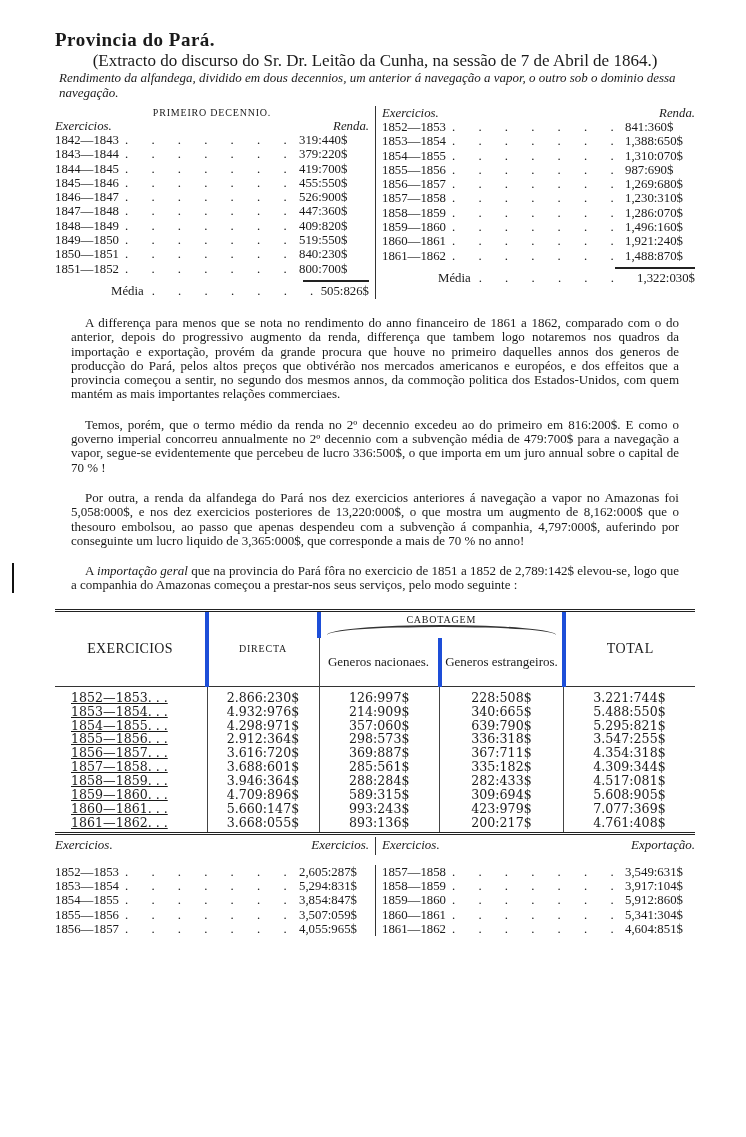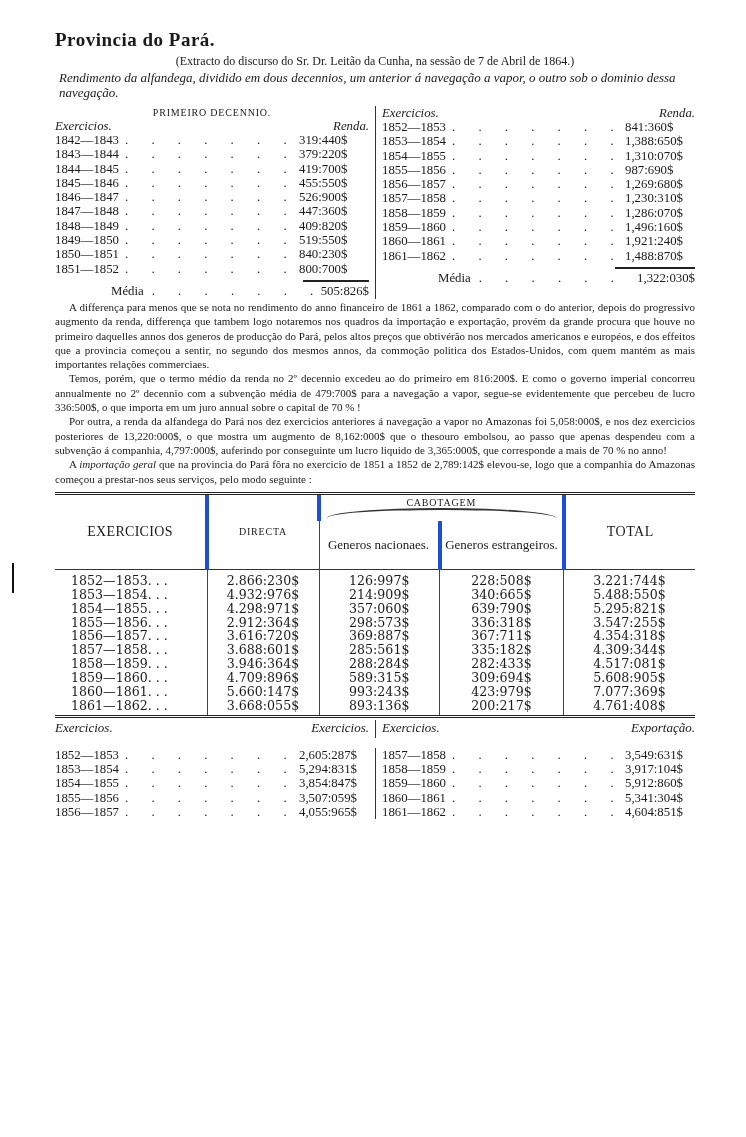--- a/index.html
+++ b/index.html
@@ -8,52 +8,52 @@
     background: #ffffff;
     font-family: "Liberation Serif", "DejaVu Serif", serif;
     color: #1a1a1a;
     position: relative;
   }
   .page { position: absolute; left: 55px; top: 28px; width: 640px; }
   .runhead { position: relative; height: 26px; }
   .pagenum { position: absolute; left: 0; top: 0; font-size: 20px; font-weight: bold; letter-spacing: -0.5px; }
   .runtitle { position: absolute; left: 0; right: 0; top: 4px; text-align: center; font-size: 14px; font-weight: bold; letter-spacing: 2px; }
   .title { font-size: 19px; font-weight: bold; margin-top: 0; height: 24px; line-height: 24px; letter-spacing: 0.5px; }
-  .extract { text-align: center; font-size: 12px; height: 18px; line-height: 18px; }
+  .extract { text-align: center; font-size: 17px; height: 18px; line-height: 18px; }
   .subtitle { text-align: left; font-style: italic; font-size: 13px; line-height: 15px; padding: 0 4px; }
   .two-col { display: flex; margin-top: 6px; }
   .col { width: 50%; font-size: 12.8px; }
   .col.left { padding-right: 6px; box-sizing: border-box; }
   .col.right { padding-left: 6px; border-left: 1px solid #333; box-sizing: border-box; }
   .col-title { text-align: center; font-size: 10px; letter-spacing: 0.8px; height: 13px; line-height: 13px; }
   .col-head { display: flex; justify-content: space-between; font-style: italic; height: 14px; line-height: 14px; }
   .row { display: flex; align-items: baseline; height: 14.3px; line-height: 14.3px; white-space: nowrap; }
   .row .yr { flex: none; }
   .row .dots { flex: 1; overflow: hidden; letter-spacing: 10px; padding-left: 6px; color: #222; }
   .row .val { flex: none; text-align: left; min-width: 70px; }
   .avg-line { border-top: 2px solid #222; width: 66px; margin-left: auto; margin-top: 4px; margin-bottom: 2px; }
   .avg { display: flex; align-items: baseline; height: 15px; line-height: 15px; }
   .avg .lbl { padding-left: 56px; flex: none; }
   .avg .dots { flex: 1; overflow: hidden; letter-spacing: 10px; padding-left: 8px; white-space: nowrap; }
   .avg .val { flex: none; text-align: right; }
-  .para { font-size: 11px; line-height: 14.3px; text-align: justify; text-indent: 14px; margin: 0; }
+  .para { font-size: 13px; line-height: 14.3px; text-align: justify; text-indent: 14px; margin: 16px; }
   .para i { font-style: italic; }
   .gap { height: 1px; }
   table.main { width: 100%; border-collapse: collapse; margin-top: 6px; font-size: 13px; }
   table.main .topline td { border-top: 3px double #222; height: 0; padding: 0; }
   table.main th { font-weight: normal; vertical-align: middle; border-left: 4px solid #1d4ed8; padding: 0; }
   table.main th:first-child { border-left: none; }
   .h-exer { font-size: 14px; letter-spacing: 0.3px; width: 150px; height: 74px; }
   .h-dir { font-size: 10px; letter-spacing: 0.8px; width: 108px; }
   .h-cab { font-size: 10px; letter-spacing: 0.8px; height: 24px; }
   .h-gen { font-size: 13px; line-height: 15px; height: 44px; border-top: none; }
   .h-tot { font-size: 14px; letter-spacing: 0.5px; }
   .brace { display: block; height: 8px; margin: 0 6px; border-top: 2px solid #333; border-radius: 50% 50% 0 0 / 100% 100% 0 0; }
   table.main tbody.data td { font-family: "DejaVu Serif", serif; font-size: 12.6px; line-height: 13.9px; padding: 0; border-left: 1px solid #444; text-align: center; }
-  table.main tbody.data td:first-child { border-left: none; text-align: left; padding-left: 16px; }
+  table.main tbody.data td:first-child { border-left: none; text-align: left; padding-left: 16px; text-decoration: underline; }
   table.main tbody.data tr:first-child td { padding-top: 4px; }
   table.main tbody.data tr:last-child td { padding-bottom: 2px; }
   table.main .sep td { border-top: 1px solid #333; height: 0; padding: 0; }
   table.main .sep td + td { border-left: 1px solid #444; }
   table.main .bottomline td { border-top: 3px double #222; height: 0; padding: 0; }
   .exp-head { display: flex; font-style: italic; font-size: 13px; margin-top: 2px; height: 18px; }
   .exp-head .l { width: 50%; display: flex; justify-content: space-between; padding-right: 6px; box-sizing: border-box; }
   .exp-head .r { width: 50%; display: flex; justify-content: space-between; padding-left: 6px; border-left: 1px solid #333; box-sizing: border-box; }
   .exp-cols { display: flex; margin-top: 10px; }
   .exp-cols .col { font-size: 12.8px; }

